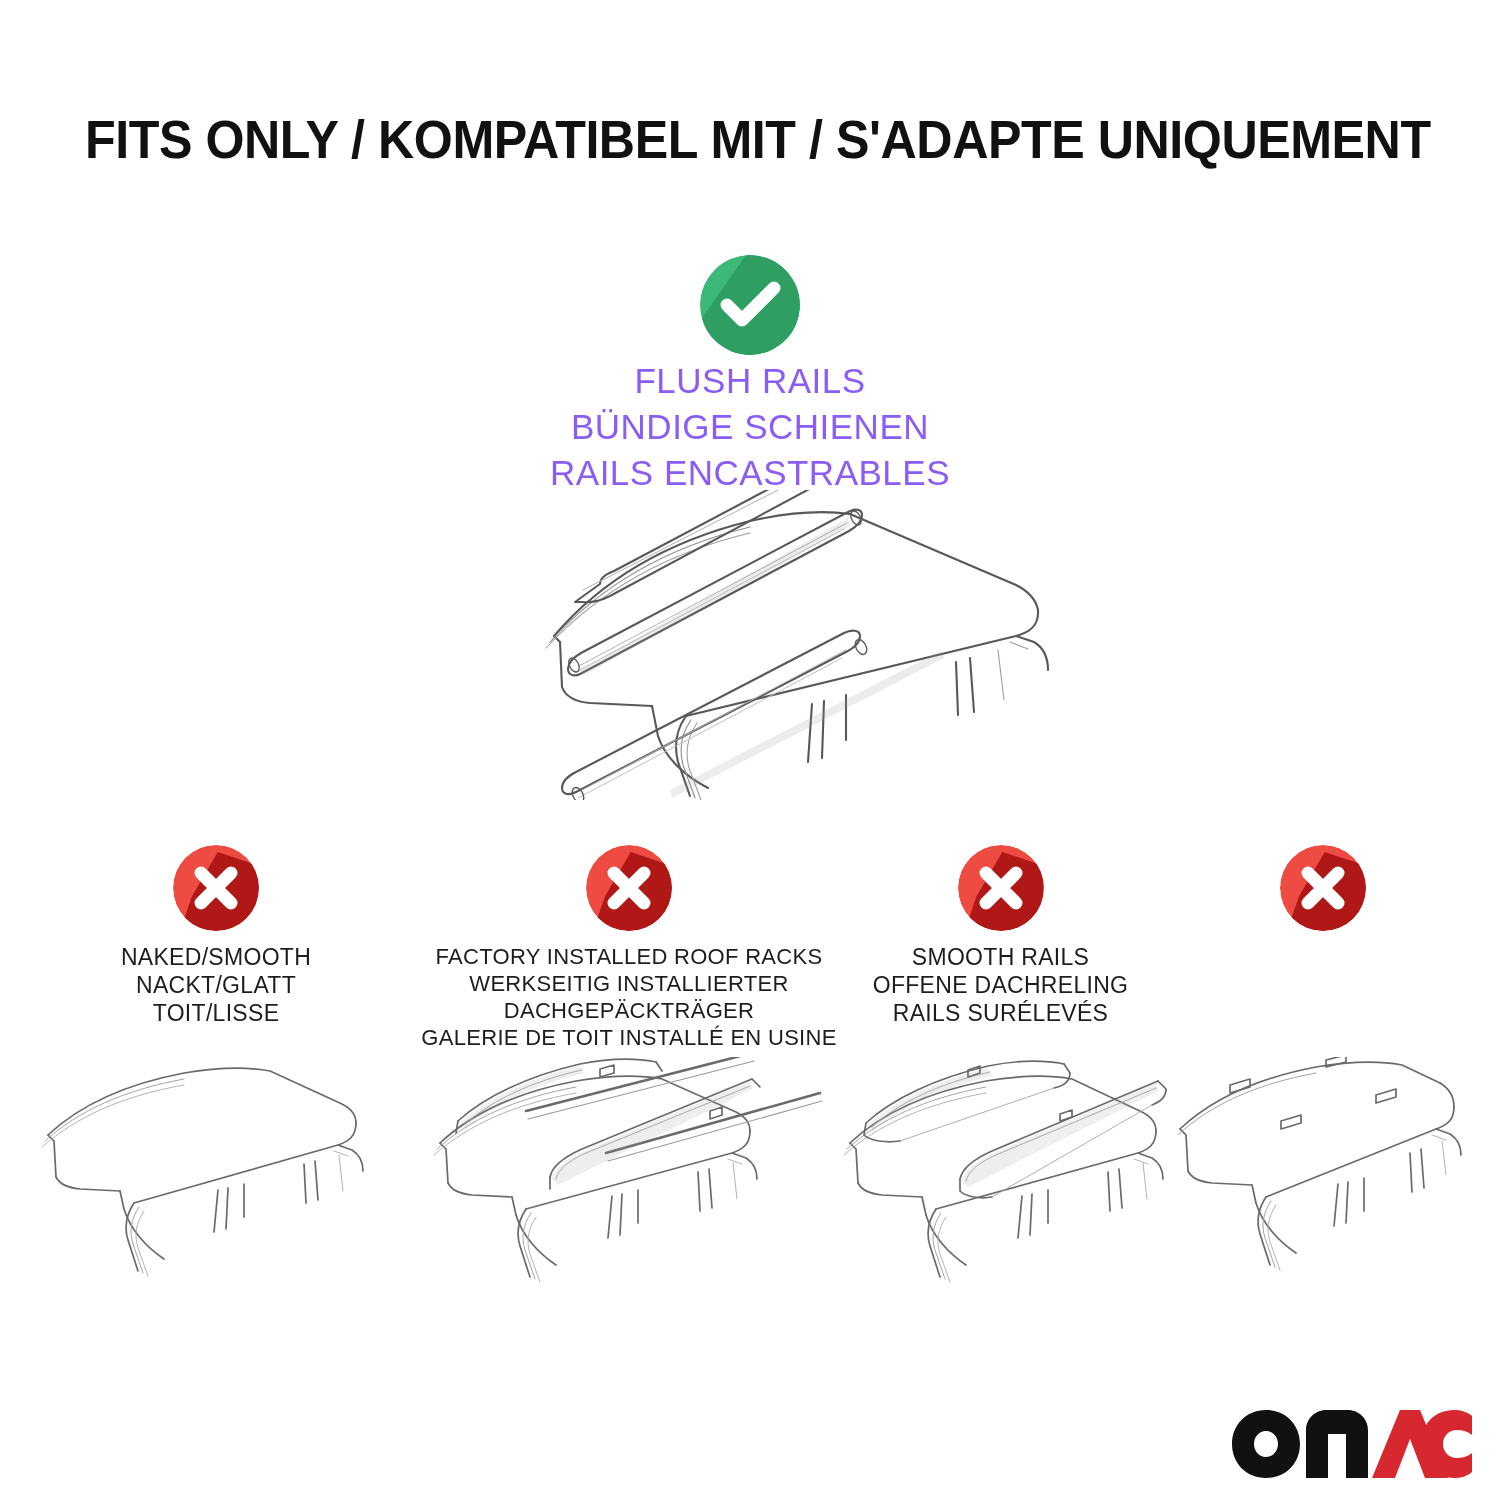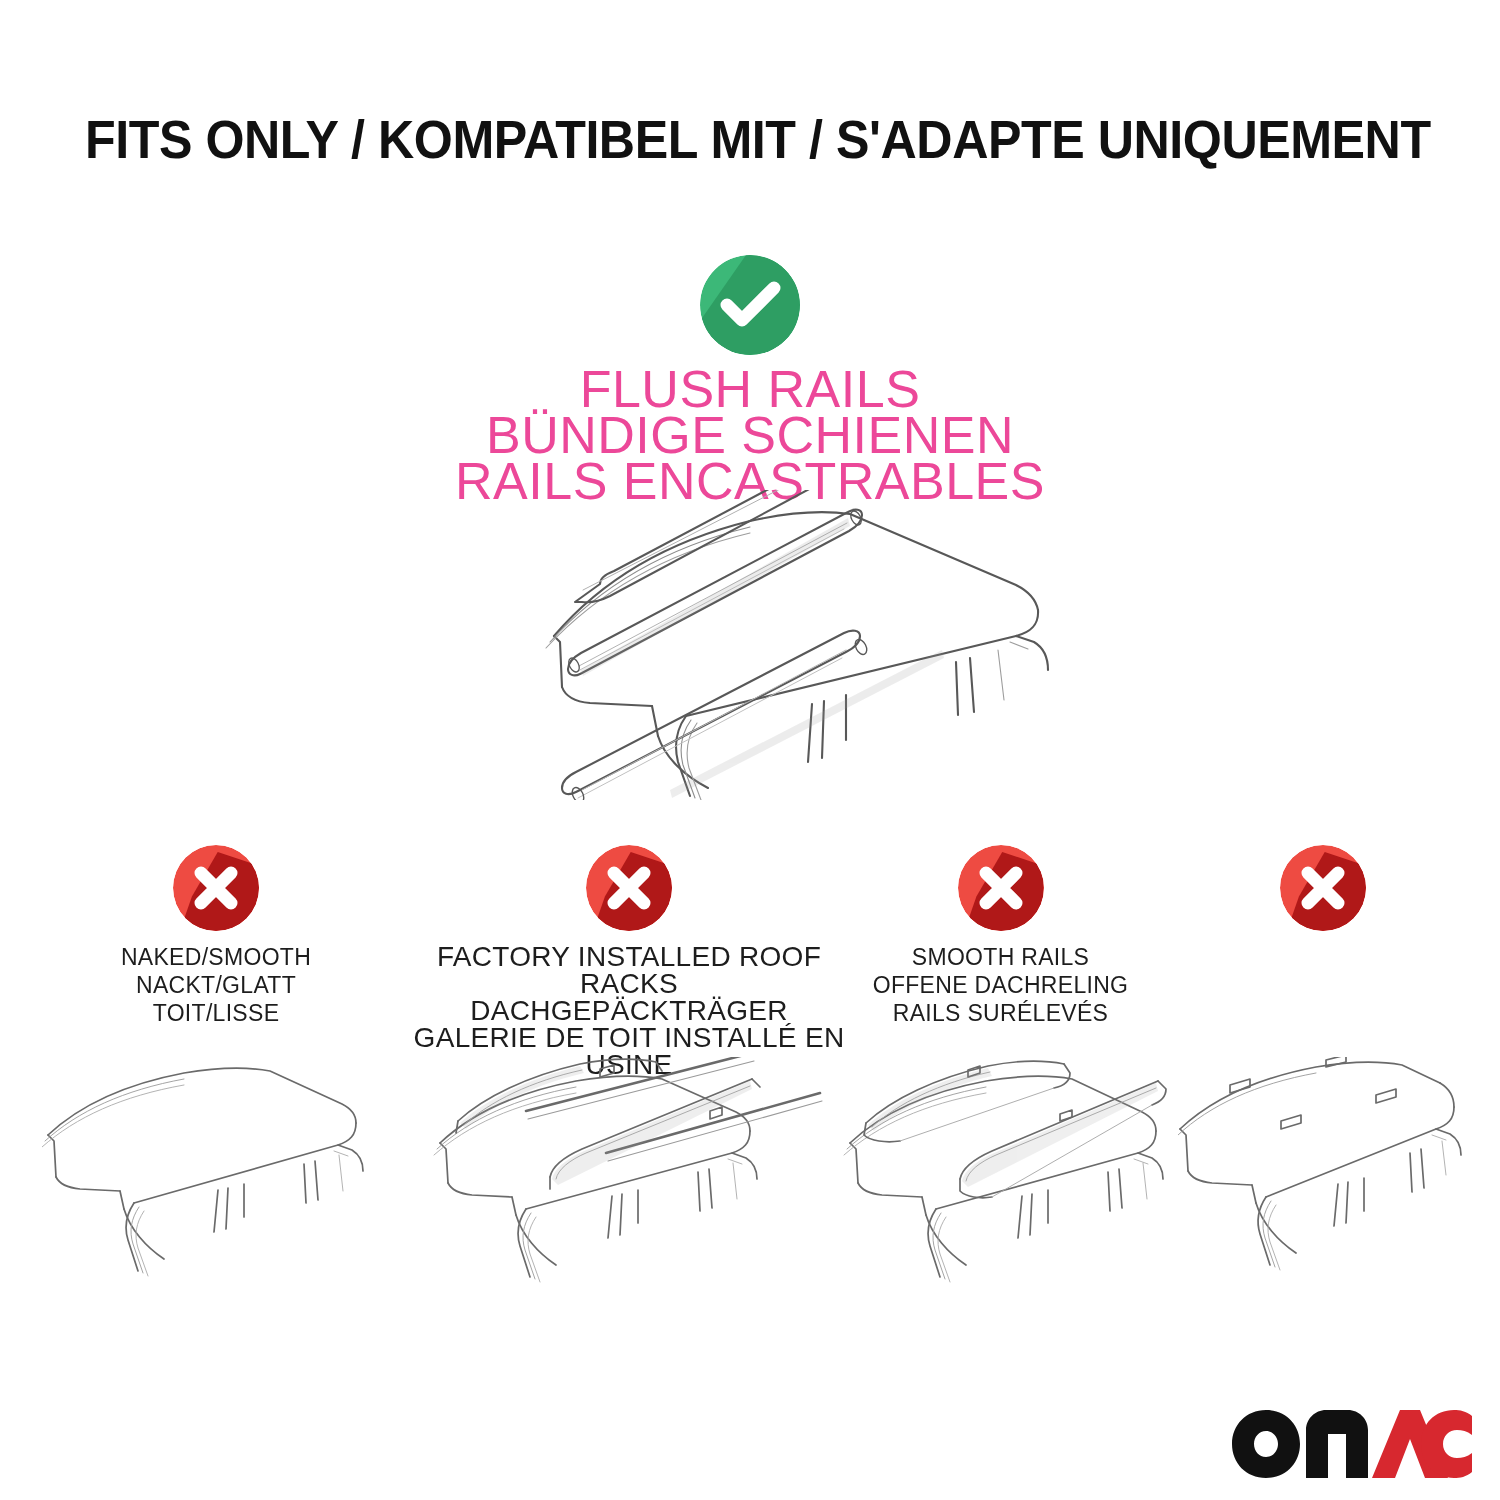--- a/index.html
+++ b/index.html
@@ -46,24 +46,24 @@
   .badge .shadow{
     position:absolute;
     left:0;top:0;width:100%;height:100%;
     border-radius:50%;
     clip-path:polygon(46% 0%,100% 0%,100% 100%,0% 100%,0% 66%);
     opacity:1;
   }
   .badge svg{position:absolute;inset:0;width:100%;height:100%;}
 
   .hero-text{
-    margin-top:11px;
-    font-size:52px;
+    margin-top:3px;
+    font-size:35px;
     line-height:46px;
-    color:#ec4899;
+    color:#8b5cf6;
     font-weight:400;
     letter-spacing:0.5px;
   }
 
   .hero-img{
     position:absolute;
     left:450px; top:490px;
     width:620px;height:310px;
   }
 
@@ -95,21 +95,21 @@
 
   .col-label{
     margin-top:12px;
     text-align:center;
     font-size:23px;
     line-height:28px;
     color:#1d1d1d;
     letter-spacing:0.3px;
     font-weight:400;
   }
-  .col-1 .col-label{font-size:28px;line-height:27px;}
+  .col-1 .col-label{font-size:22px;line-height:27px;}
 
   .col-img{
     position:absolute;
     left:0;
     width:100%;
     height:230px;
   }
   .col-0 .col-img{top:212px;}
   .col-1 .col-img{top:212px;}
   .col-2 .col-img{top:212px;}
@@ -241,20 +241,21 @@
     <div class="col col-1">
       <div class="x-badge">
         <div class="disc" style="background:#EE4B42"></div>
         <div class="shadow" style="background:#B01818"></div>
         <svg viewBox="0 0 86 86">
           <path d="M28 28 L58 58 M58 28 L28 58" stroke="#ffffff" stroke-width="13" stroke-linecap="round" fill="none"></path>
         </svg>
       </div>
       <div class="col-label">
         <div>FACTORY INSTALLED ROOF RACKS</div>
+        <div>WERKSEITIG INSTALLIERTER</div>
         <div>DACHGEPÄCKTRÄGER</div>
         <div>GALERIE DE TOIT INSTALLÉ EN USINE</div>
       </div>
       <svg class="col-img" viewBox="0 0 458 230">
         <g fill="none" stroke="#6a6a6a" stroke-width="1.7" stroke-linecap="round" stroke-linejoin="round">
 
           <path d="M40 86 C72 56 118 35 176 24 C212 18 240 18 262 22 L336 55 C346 60 350 66 350 74"></path>
           <path d="M40 86 L46 92 L48 126"></path>
           <path d="M48 126 C52 134 62 137 72 138 L112 140"></path>
           <path d="M112 140 L116 158"></path>

